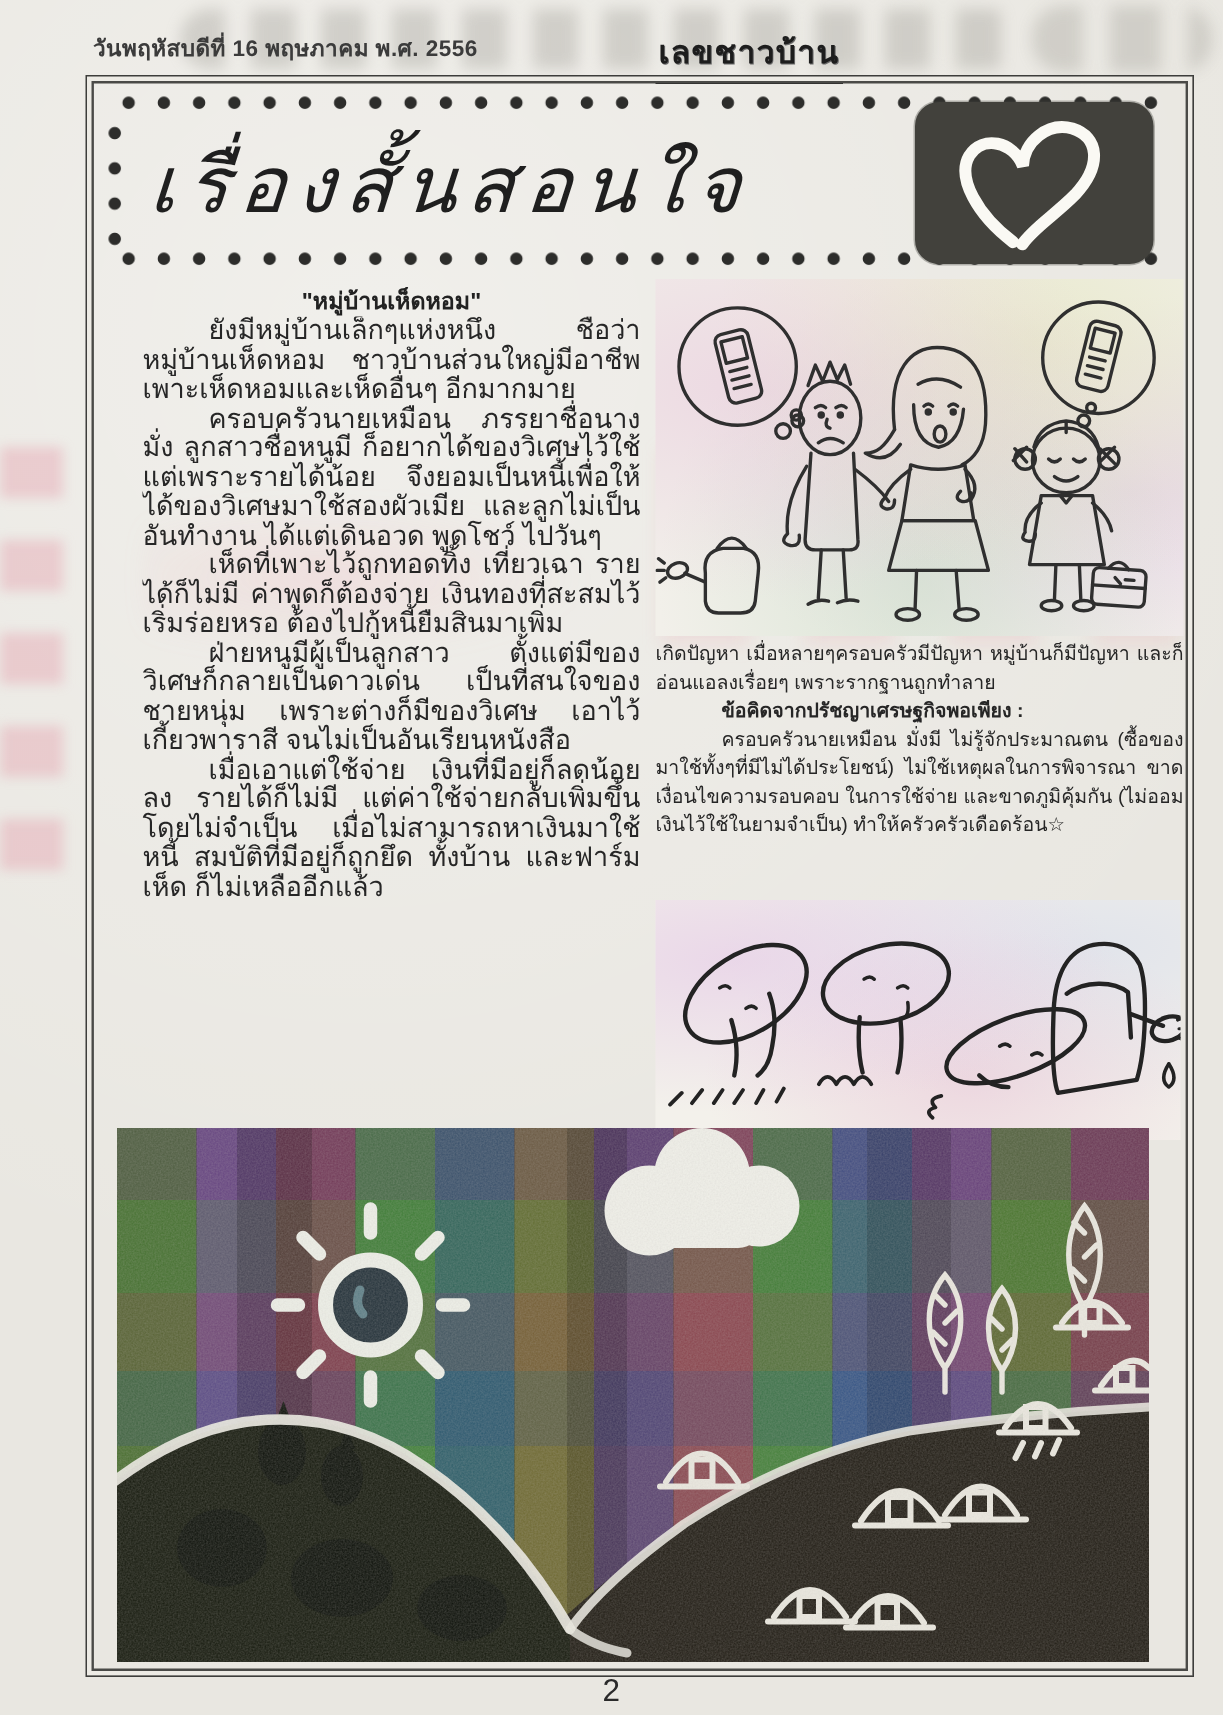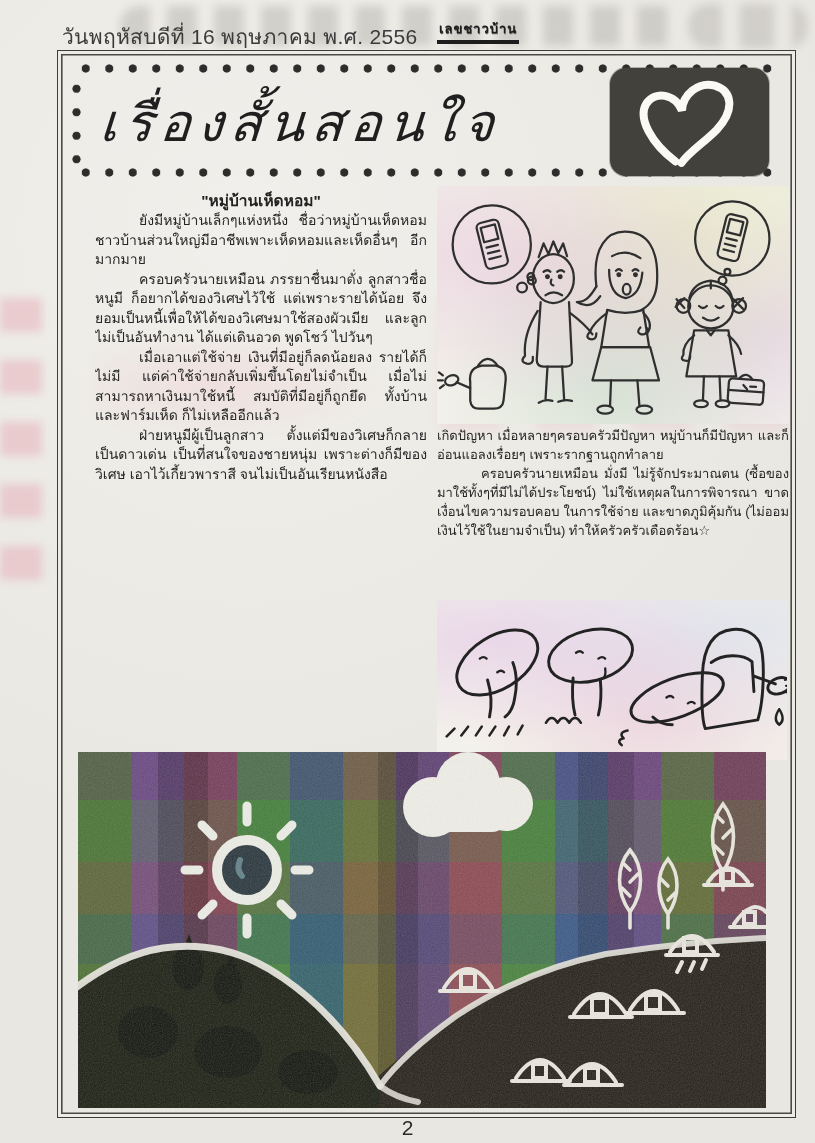--- a/index.html
+++ b/index.html
@@ -21,22 +21,22 @@
   .ghost-p1{left:0;top:290px;width:42px;height:290px;
     background:repeating-linear-gradient(0deg, rgba(225,130,150,.30) 0 34px, transparent 34px 62px);
     filter:blur(4px);}
   .ghost-p2{left:440px;top:300px;width:345px;height:130px;
     background:repeating-linear-gradient(90deg, rgba(235,150,160,.17) 0 60px, transparent 60px 96px);
     filter:blur(6px);}
   .ghost-p3{left:95px;top:330px;width:300px;height:110px;
     background:radial-gradient(ellipse at 40% 50%, rgba(240,150,165,.16), transparent 70%);
     filter:blur(7px);}
   
-  .date{position:absolute;left:62px;top:20px;font-size:21px;font-weight:400;color:#3b3b3b;letter-spacing:.3px;}
-  .masthead{position:absolute;left:437px;top:18px;font-size:13px;font-weight:800;color:#1d1d1d;
+  .date{position:absolute;left:62px;top:20px;font-size:15px;font-weight:700;color:#3b3b3b;letter-spacing:.3px;}
+  .masthead{position:absolute;left:437px;top:18px;font-size:21px;font-weight:800;color:#1d1d1d;
     letter-spacing:1px;border-bottom:4px solid #1d1d1d;padding:0 2px 1px 2px;
     text-shadow:0.6px 0.6px 0 #6a6a6a;}
   
   .frame{position:absolute;left:57px;top:50px;width:737px;height:1066px;
     border:1.6px solid #3d3d3b;
     box-shadow:inset 0 0 0 3px #edebe5, inset 0 0 0 4.6px #4a4a47;}
   
   .dots-h{position:absolute;left:16px;right:18px;height:11px;
     background-image:radial-gradient(circle, #2d2d2b 3.8px, rgba(0,0,0,0) 4.4px);
     background-size:23.5px 11px;background-repeat:repeat-x;z-index:1;}
@@ -48,21 +48,21 @@
   .title-text{position:absolute;left:42px;top:30px;width:520px;
     font-size:52px;font-style:italic;font-weight:500;color:#1f1f1f;
     letter-spacing:7px;white-space:nowrap;transform:skewX(-4deg);}
   .heart-box{position:absolute;left:552px;top:17px;width:159px;height:108px;
     background:#42413c;border-radius:16px;z-index:2;
     box-shadow:0 0 0 1px rgba(66,65,60,.35);}
   .heart-box svg{position:absolute;left:18px;top:8px;}
   
   .headline{position:absolute;left:95px;top:188px;width:332px;margin:0;
     font-size:15.5px;font-weight:800;color:#222;text-align:center;}
-  .col{position:absolute;color:#262626;font-size:14px;line-height:19.5px;text-align:justify;}
+  .col{position:absolute;color:#262626;font-size:18px;line-height:19.5px;text-align:justify;}
   .col p{margin:0;}
   .col p.indent{text-indent:44px;}
   .left-col{left:95px;top:211px;width:332px;height:541px;overflow:hidden;}
   .right-col-text{left:437px;top:426px;width:352px;height:166px;overflow:hidden;font-size:13px;line-height:19px;}
   .moral-head{font-weight:800;}
   
   .cartoon-box{position:absolute;left:437px;top:186px;width:352px;height:238px;
     background:
       radial-gradient(ellipse at 18% 30%, rgba(232,198,220,.55), transparent 60%),
       radial-gradient(ellipse at 72% 18%, rgba(225,228,180,.5), transparent 60%),
@@ -103,23 +103,24 @@
       <svg width="124" height="92" viewBox="0 0 124 92">
         <path d="M 44 84 C 22 64 10 38 20 24 C 30 11 50 17 55 34 C 57 18 74 6 90 12 C 107 19 108 38 88 56 C 74 68 58 76 50 86" fill="none" stroke="#faf9f4" stroke-width="8" stroke-linecap="round" transform="rotate(-5 62 46)"></path>
       </svg>
     </div>
   </div>
 
   <h3 class="headline">"หมู่บ้านเห็ดหอม"</h3>
 
   <div class="col left-col">
     <p class="indent">ยังมีหมู่บ้านเล็กๆแห่งหนึ่ง ชื่อว่าหมู่บ้านเห็ดหอม ชาวบ้านส่วนใหญ่มีอาชีพเพาะเห็ดหอมและเห็ดอื่นๆ อีกมากมาย</p>
-    <p class="indent">ครอบครัวนายเหมือน ภรรยาชื่นมาตั่ง ลูกสาวชื่อหนูมี ก็อยากได้ของวิเศษไว้ใช้ แต่เพราะรายได้น้อย จึงยอมเป็นหนี้เพื่อให้ได้ของวิเศษมาใช้สองผัวเมีย และลูกไม่เป็นอันทำงาน ได้แต่เดินอวด พูดโชว์ ไปวันๆ</p>
+    <p class="indent">ครอบครัวนายเหมือน ภรรยาชื่อนางมั่ง ลูกสาวชื่อหนูมี ก็อยากได้ของวิเศษไว้ใช้ แต่เพราะรายได้น้อย จึงยอมเป็นหนี้เพื่อให้ได้ของวิเศษมาใช้สองผัวเมีย และลูกไม่เป็นอันทำงาน ได้แต่เดินอวด พูดโชว์ ไปวันๆ</p>
+    <p class="indent">เห็ดที่เพาะไว้ถูกทอดทิ้ง เที่ยวเฉา รายได้ก็ไม่มี ค่าพูดก็ต้องจ่าย เงินทองที่สะสมไว้เริ่มร่อยหรอ ต้องไปกู้หนี้ยืมสินมาเพิ่ม</p>
+    <p class="indent">ฝ่ายหนูมีผู้เป็นลูกสาว ตั้งแต่มีของวิเศษก็กลายเป็นดาวเด่น เป็นที่สนใจของชายหนุ่ม เพราะต่างก็มีของวิเศษ เอาไว้เกี้ยวพาราสี จนไม่เป็นอันเรียนหนังสือ</p>
     <p class="indent">เมื่อเอาแต่ใช้จ่าย เงินที่มีอยู่ก็ลดน้อยลง รายได้ก็ไม่มี แต่ค่าใช้จ่ายกลับเพิ่มขึ้นโดยไม่จำเป็น เมื่อไม่สามารถหาเงินมาใช้หนี้ สมบัติที่มีอยู่ก็ถูกยึด ทั้งบ้าน และฟาร์มเห็ด ก็ไม่เหลืออีกแล้ว</p>
-    <p class="indent">ฝ่ายหนูมีผู้เป็นลูกสาว ตั้งแต่มีของวิเศษก็กลายเป็นดาวเด่น เป็นที่สนใจของชายหนุ่ม เพราะต่างก็มีของวิเศษ เอาไว้เกี้ยวพาราสี จนไม่เป็นอันเรียนหนังสือ</p>
   </div>
 
   <div class="cartoon-box">
     <svg width="352" height="238" viewBox="0 0 360 240" fill="none" stroke="#2f2f2f" stroke-width="2.3" stroke-linecap="round" stroke-linejoin="round">
 
       <circle cx="56" cy="58" r="40"></circle>
       <g transform="rotate(-14 56 58)">
         <rect x="45" y="34" width="23" height="48" rx="5"></rect>
         <rect x="49" y="39" width="15" height="15"></rect>
         <path d="M50 60 h12 M50 66 h12 M50 72 h12"></path>
@@ -190,20 +191,21 @@
         <path d="M42 182 Q 52 168 62 182"></path>
         <path d="M34 205 L 20 199"></path>
         <ellipse cx="15" cy="197" rx="7" ry="5" transform="rotate(-20 15 197)"></ellipse>
         <path d="M6 192 l-4 -3 M6 197 l-5 0 M7 202 l-4 3"></path>
       </g>
     </svg>
   </div>
 
   <div class="col right-col-text">
     <p>เกิดปัญหา เมื่อหลายๆครอบครัวมีปัญหา หมู่บ้านก็มีปัญหา และก็อ่อนแอลงเรื่อยๆ เพราะรากฐานถูกทำลาย</p>
+    <p class="moral-head indent">ข้อคิดจากปรัชญาเศรษฐกิจพอเพียง :</p>
     <p class="indent">ครอบครัวนายเหมือน มั่งมี ไม่รู้จักประมาณตน (ซื้อของมาใช้ทั้งๆที่มีไม่ได้ประโยชน์) ไม่ใช้เหตุผลในการพิจารณา ขาดเงื่อนไขความรอบคอบ ในการใช้จ่าย และขาดภูมิคุ้มกัน (ไม่ออมเงินไว้ใช้ในยามจำเป็น) ทำให้ครัวครัวเดือดร้อน☆</p>
   </div>
 
   <div class="mushroom-box">
     <svg width="350" height="160" viewBox="0 0 360 160" fill="none" stroke="#232323" stroke-width="3" stroke-linecap="round" stroke-linejoin="round">
 
       <ellipse cx="62" cy="62" rx="46" ry="27" transform="rotate(-32 62 62)"></ellipse>
       <path d="M44 58 q4 -3 7 0 M62 72 q4 -3 7 0" stroke-width="2.4"></path>
       <path d="M78 62 Q 84 78 80 98 Q 78 112 70 118"></path>
       <path d="M52 80 Q 58 100 54 118"></path>

